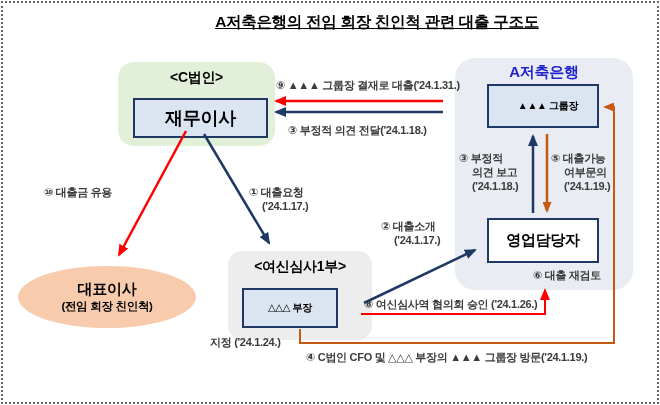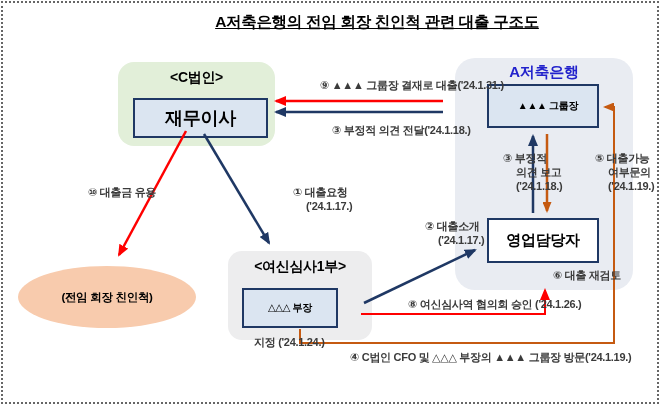--- a/index.html
+++ b/index.html
@@ -15,21 +15,21 @@
   .bank .container-label{color:#2222cc;font-size:15px;top:5px;}
   .node{position:absolute;border:2.5px solid #1f3864;background:#dbe5f1;display:flex;align-items:center;justify-content:center;font-weight:700;font-size:18px;color:#000;letter-spacing:-0.3px;box-sizing:border-box;}
   .cfo{left:133px;top:98px;width:135px;height:40px;}
   .head{left:487px;top:84px;width:112px;height:44px;font-size:10px;padding-left:10px;}
   .sales{left:487px;top:218px;width:112px;height:45px;background:#ffffff;font-size:15px;}
   .mgr{left:242px;top:288px;width:96px;height:40px;font-size:10px;}
   .ellipse{position:absolute;left:18px;top:266px;width:178px;height:62px;background:#f8cbad;border-radius:50%;display:flex;flex-direction:column;align-items:center;justify-content:center;color:#000;}
   .ellipse .name{font-size:15px;font-weight:700;letter-spacing:-0.3px;}
   .ellipse .note{font-size:11.5px;font-weight:700;letter-spacing:-0.3px;}
   svg.arrows{position:absolute;left:0;top:0;z-index:5;pointer-events:none;}
-  .step{position:absolute;z-index:6;font-size:11px;font-weight:600;color:#3b3b3b;letter-spacing:-0.3px;line-height:1.25;white-space:nowrap;padding-left:44px;}
+  .step{position:absolute;z-index:6;font-size:11px;font-weight:600;color:#3b3b3b;letter-spacing:-0.3px;line-height:1.25;white-space:nowrap;}
   .step span{display:block;}
   .ind{margin-left:13px;}
   .center{text-align:center;}
 </style>
 </head>
 <body>
 
 <div class="frame"></div>
 
 <div class="title"><span>A저축은행의 전임 회장 친인척 관련 대출 구조도</span></div>
@@ -44,20 +44,21 @@
 </div>
 <div class="node head">▲▲▲ 그룹장</div>
 <div class="node sales">영업담당자</div>
 
 <div class="container credit">
   <div class="container-label">&lt;여신심사1부&gt;</div>
 </div>
 <div class="node mgr">△△△ 부장</div>
 
 <div class="ellipse">
+  <span class="name">대표이사</span>
   <span class="note">(전임 회장 친인척)</span>
 </div>
 
 <svg class="arrows" width="660" height="405" viewBox="0 0 660 405">
   <defs>
     <marker id="ah-navy" markerUnits="userSpaceOnUse" markerWidth="12" markerHeight="10" refX="10" refY="5" orient="auto">
       <path d="M0,0 L12,5 L0,10 z" fill="#1f3864"></path>
     </marker>
     <marker id="ah-red" markerUnits="userSpaceOnUse" markerWidth="12" markerHeight="10" refX="10" refY="5" orient="auto">
       <path d="M0,0 L12,5 L0,10 z" fill="#ff0000"></path>
@@ -106,21 +107,21 @@
 <div class="step" style="left:459px;top:152px;">
   <span>③ 부정적</span>
   <span class="ind">의견 보고</span>
   <span class="ind">('24.1.18.)</span>
 </div>
 <div class="step" style="left:551px;top:152px;">
   <span>⑤ 대출가능</span>
   <span class="ind">여부문의</span>
   <span class="ind">('24.1.19.)</span>
 </div>
-<div class="step center" style="left:493px;top:269px;width:100px;">
+<div class="step center" style="left:517px;top:269px;width:100px;">
   <span>⑥ 대출 재검토</span>
 </div>
 <div class="step" style="left:364px;top:298px;">
   <span>⑧ 여신심사역 협의회 승인 ('24.1.26.)</span>
 </div>
 <div class="step" style="left:197px;top:336px;">
   <span class="ind">지정 ('24.1.24.)</span>
 </div>
 <div class="step" style="left:306px;top:351px;">
   <span>④ C법인 CFO 및 △△△ 부장의 ▲▲▲ 그룹장 방문('24.1.19.)</span>

